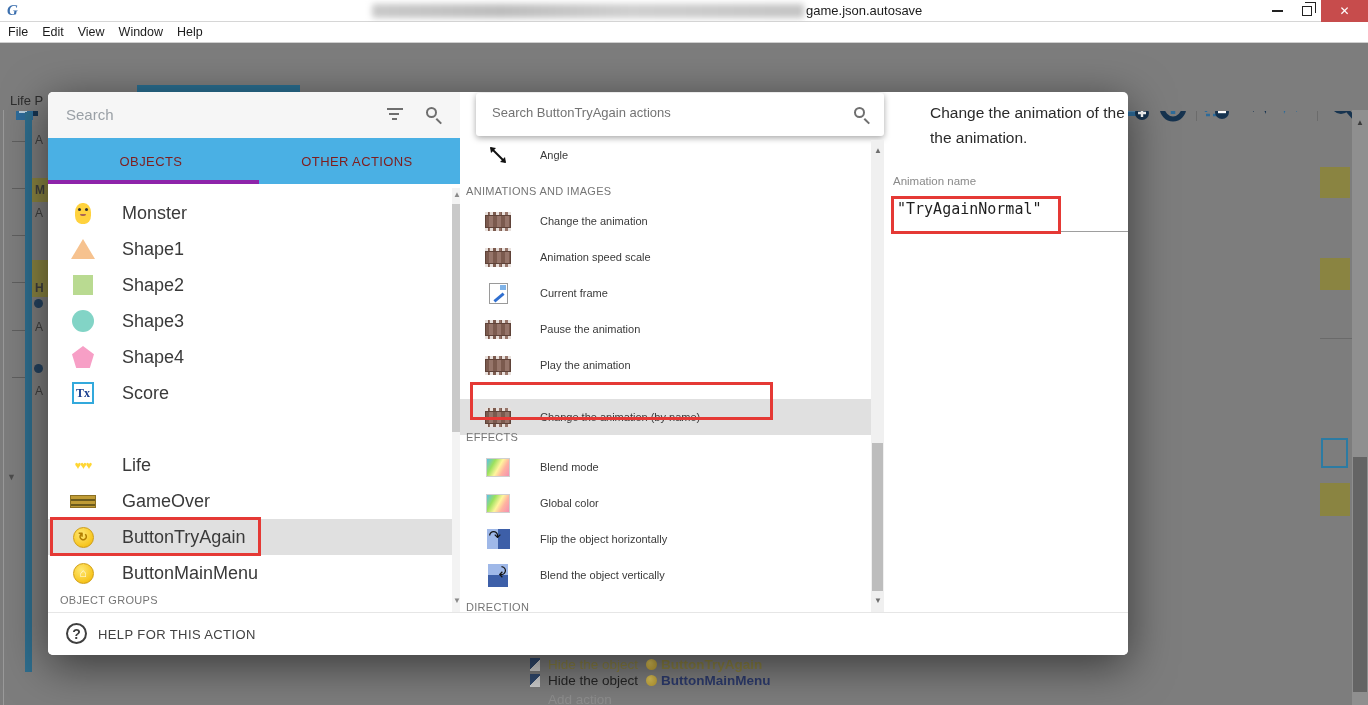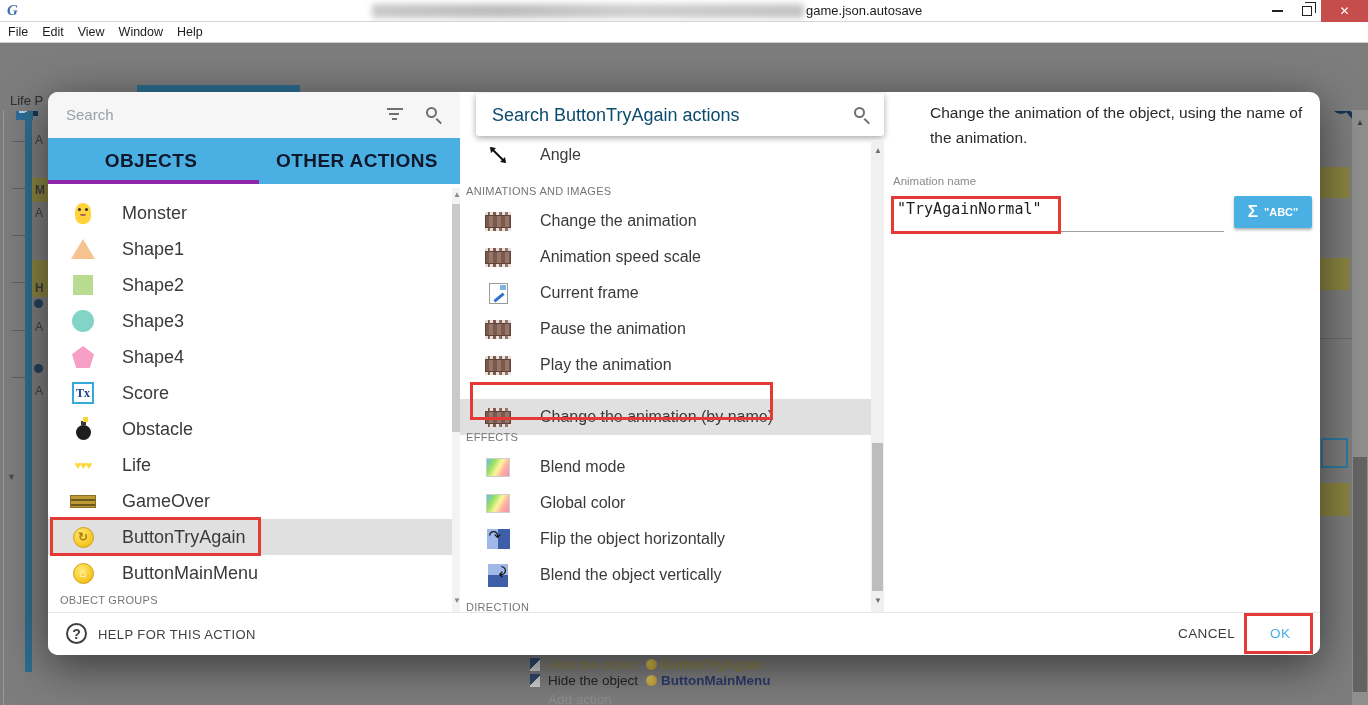--- a/index.html
+++ b/index.html
@@ -47,52 +47,52 @@
   .bg-scrollbar { position:absolute; left:1352px; top:110px; width:16px; height:595px; background:#8f8f8f; }
   .bg-sb-up { position:absolute; left:1356px; top:118px; font-size:8px; color:#3c3c3c; }
   .bg-sb-thumb { position:absolute; left:1353px; top:457px; width:14px; height:235px; background:#646464; }
 
   .bg-rows { position:absolute; left:0; top:655px; width:1368px; height:50px; }
   .bg-row { position:absolute; left:518px; height:16px; display:flex; align-items:center; font-size:13.5px; white-space:nowrap;padding-left:12px; }
   .hide-ic { width:10px; height:13px; margin-right:8px; background:linear-gradient(135deg,#30496e 48%,#cfcfcf 48%); position:relative; }
   .obj-dot { width:11px; height:11px; border-radius:50%; background:radial-gradient(circle at 35% 30%,#e0c65a,#b3952e); margin:0 4px 0 8px; }
 
   
-  .dialog { position:absolute; left:48px; top:92px; width:1272px; height:563px; background:#ffffff; border-radius:10px; box-shadow:0 10px 45px rgba(0,0,0,.55); z-index:30; overflow:hidden; }
+  .dialog { position:absolute; left:48px; top:92px; width:1080px; height:563px; background:#ffffff; border-radius:5px; box-shadow:0 10px 45px rgba(0,0,0,.55); z-index:30; overflow:hidden; }
 
   
   .l-search { position:absolute; left:0; top:0; width:412px; height:46px; background:#f6f6f6; }
   .l-search .ph { position:absolute; left:18px; top:14px; font-size:15px; color:#9aa0a6; }
   .ic-filter { position:absolute; left:338px; top:16px; width:18px; height:13px; }
   .ic-filter i { position:absolute; left:1px; background:#6f6f6f; height:2px; display:block; }
   .mag { position:absolute; width:11px; height:11px; border:2px solid #6f6f6f; border-radius:50%; }
   .mag:after { content:""; position:absolute; left:9px; top:9px; width:7px; height:2px; background:#6f6f6f; transform:rotate(45deg); transform-origin:0 0; }
   .tabs { position:absolute; left:0; top:46px; width:412px; height:46px; background:#4ab0e4; display:flex; }
-  .tab { flex:1; display:flex; align-items:center; justify-content:center; color:#0f172a; font-size:19px; font-weight:bold; letter-spacing:.4px; }
+  .tab { flex:1; display:flex; align-items:center; justify-content:center; color:#7f1d1d; font-size:13px; font-weight:normal; letter-spacing:.4px; }
   .tab-underline { position:absolute; left:0; top:88px; width:211px; height:4px; background:#8e24aa; }
 
   .lrow { position:absolute; left:0; width:404px; height:36px; display:flex; align-items:center; }
   .lrow.sel { background:#e0e0e0; }
   .oic { position:absolute; left:22px; width:26px; height:26px; display:flex; align-items:center; justify-content:center; }
   .olabel { position:absolute; left:74px; font-size:18px; color:#3a3a3a; }
   .sect-hdr { position:absolute; font-size:11px; color:#757575; letter-spacing:.3px; }
 
   .redbox { position:absolute; border:3px solid #e53935; z-index:5; }
 
   .l-scroll { position:absolute; left:404px; top:96px; width:8px; height:424px; background:#f3f3f3; }
   .l-thumb { position:absolute; left:404px; top:112px; width:8px; height:228px; background:#c9c9c9; }
   .sb-arrow { position:absolute; font-size:8px; color:#8a8a8a; }
 
   
   .m-card { position:absolute; left:428px; top:1px; width:408px; height:43px; background:#fff; border-radius:3px; box-shadow:0 2px 6px rgba(0,0,0,.35); }
-  .m-card .ph { position:absolute; left:16px; top:12px; font-size:18px; color:#0c4a6e; }
+  .m-card .ph { position:absolute; left:16px; top:12px; font-size:13px; color:#737373; }
   .mrow { position:absolute; left:412px; width:411px; height:36px; display:flex; align-items:center; }
   .mrow.sel { background:#e0e0e0; }
   .mic { position:absolute; left:24px; width:28px; height:24px; display:flex; align-items:center; justify-content:center; }
-  .mlabel { position:absolute; left:80px; font-size:16px; color:#3a3a3a; }
+  .mlabel { position:absolute; left:80px; font-size:11px; color:#3a3a3a; }
   .m-scroll { position:absolute; left:823px; top:48px; width:13px; height:472px; background:#f0f0f0; }
   .m-thumb { position:absolute; left:824px; top:351px; width:11px; height:148px; background:#bdbdbd; }
 
   
   .ic-film { width:26px; height:19px; background:repeating-linear-gradient(90deg,#7b5a4e 0 4px,#96756a 4px 8px); border-top:3px dotted #e8e0dc; border-bottom:3px dotted #e8e0dc; box-shadow:0 0 0 1px #5f4339 inset; }
   .ic-palette { width:24px; height:19px; border:1px solid #cfcfcf; background:linear-gradient(120deg,#5bc0eb 0%,#9be15d 28%,#fff59d 52%,#ffb3a0 72%,#f48fb1 100%); }
   .tri { width:0; height:0; border-left:12px solid transparent; border-right:12px solid transparent; border-bottom:20px solid #f6c28f; }
   .sq  { width:20px; height:20px; background:#b9da91; }
   .cir { width:22px; height:22px; border-radius:50%; background:#82d4c6; }
   .pent { width:22px; height:22px; background:#f79fc6; clip-path:polygon(50% 0,100% 38%,81% 100%,19% 100%,0 38%); }
@@ -349,26 +349,20 @@
           <span class="pent"></span>
         </span>
       <span class="olabel">Shape4</span>
     </div>
     <div class="lrow" style="top:283px">
       <span class="oic">
           <span class="score-ic">Tx</span>
         </span>
       <span class="olabel">Score</span>
     </div>
-    <div class="lrow" style="top:319px">
-      <span class="oic">
-          <span class="bomb"></span>
-        </span>
-      <span class="olabel">Obstacle</span>
-    </div>
     <div class="lrow" style="top:355px">
       <span class="oic">
           <span class="hearts">♥♥♥</span>
         </span>
       <span class="olabel">Life</span>
     </div>
     <div class="lrow" style="top:391px">
       <span class="oic">
           <span class="gameover-ic"></span>
         </span>

